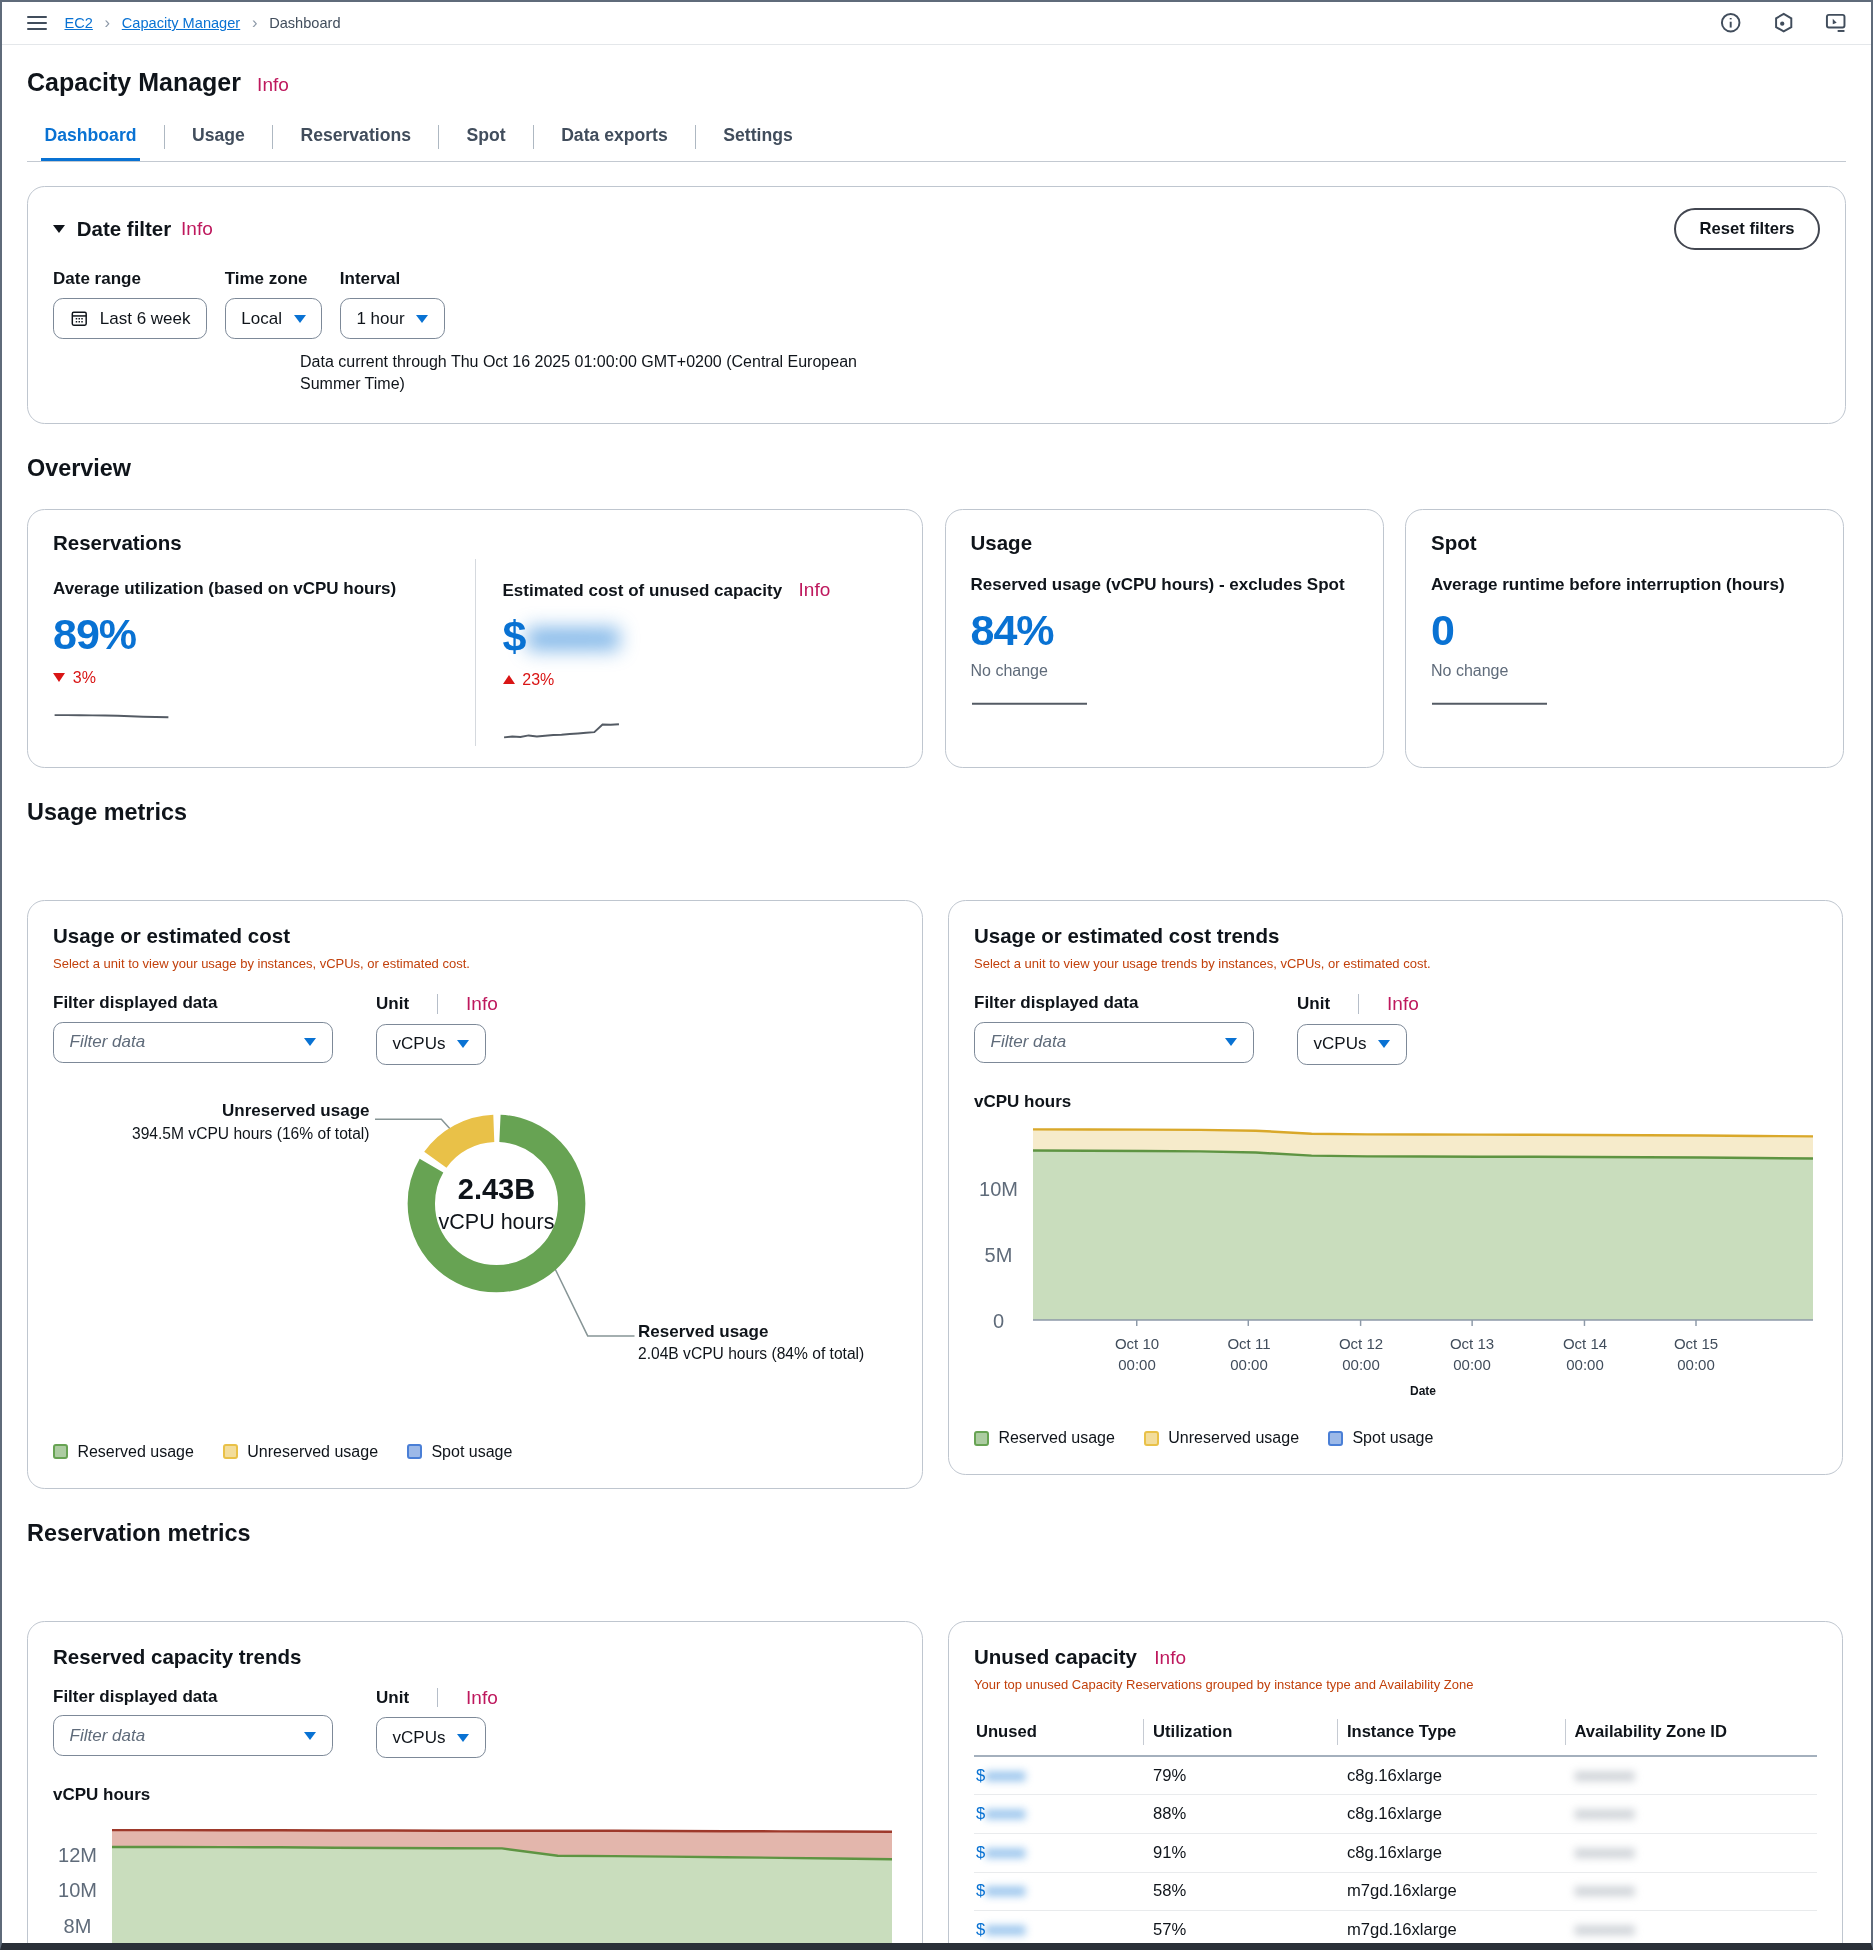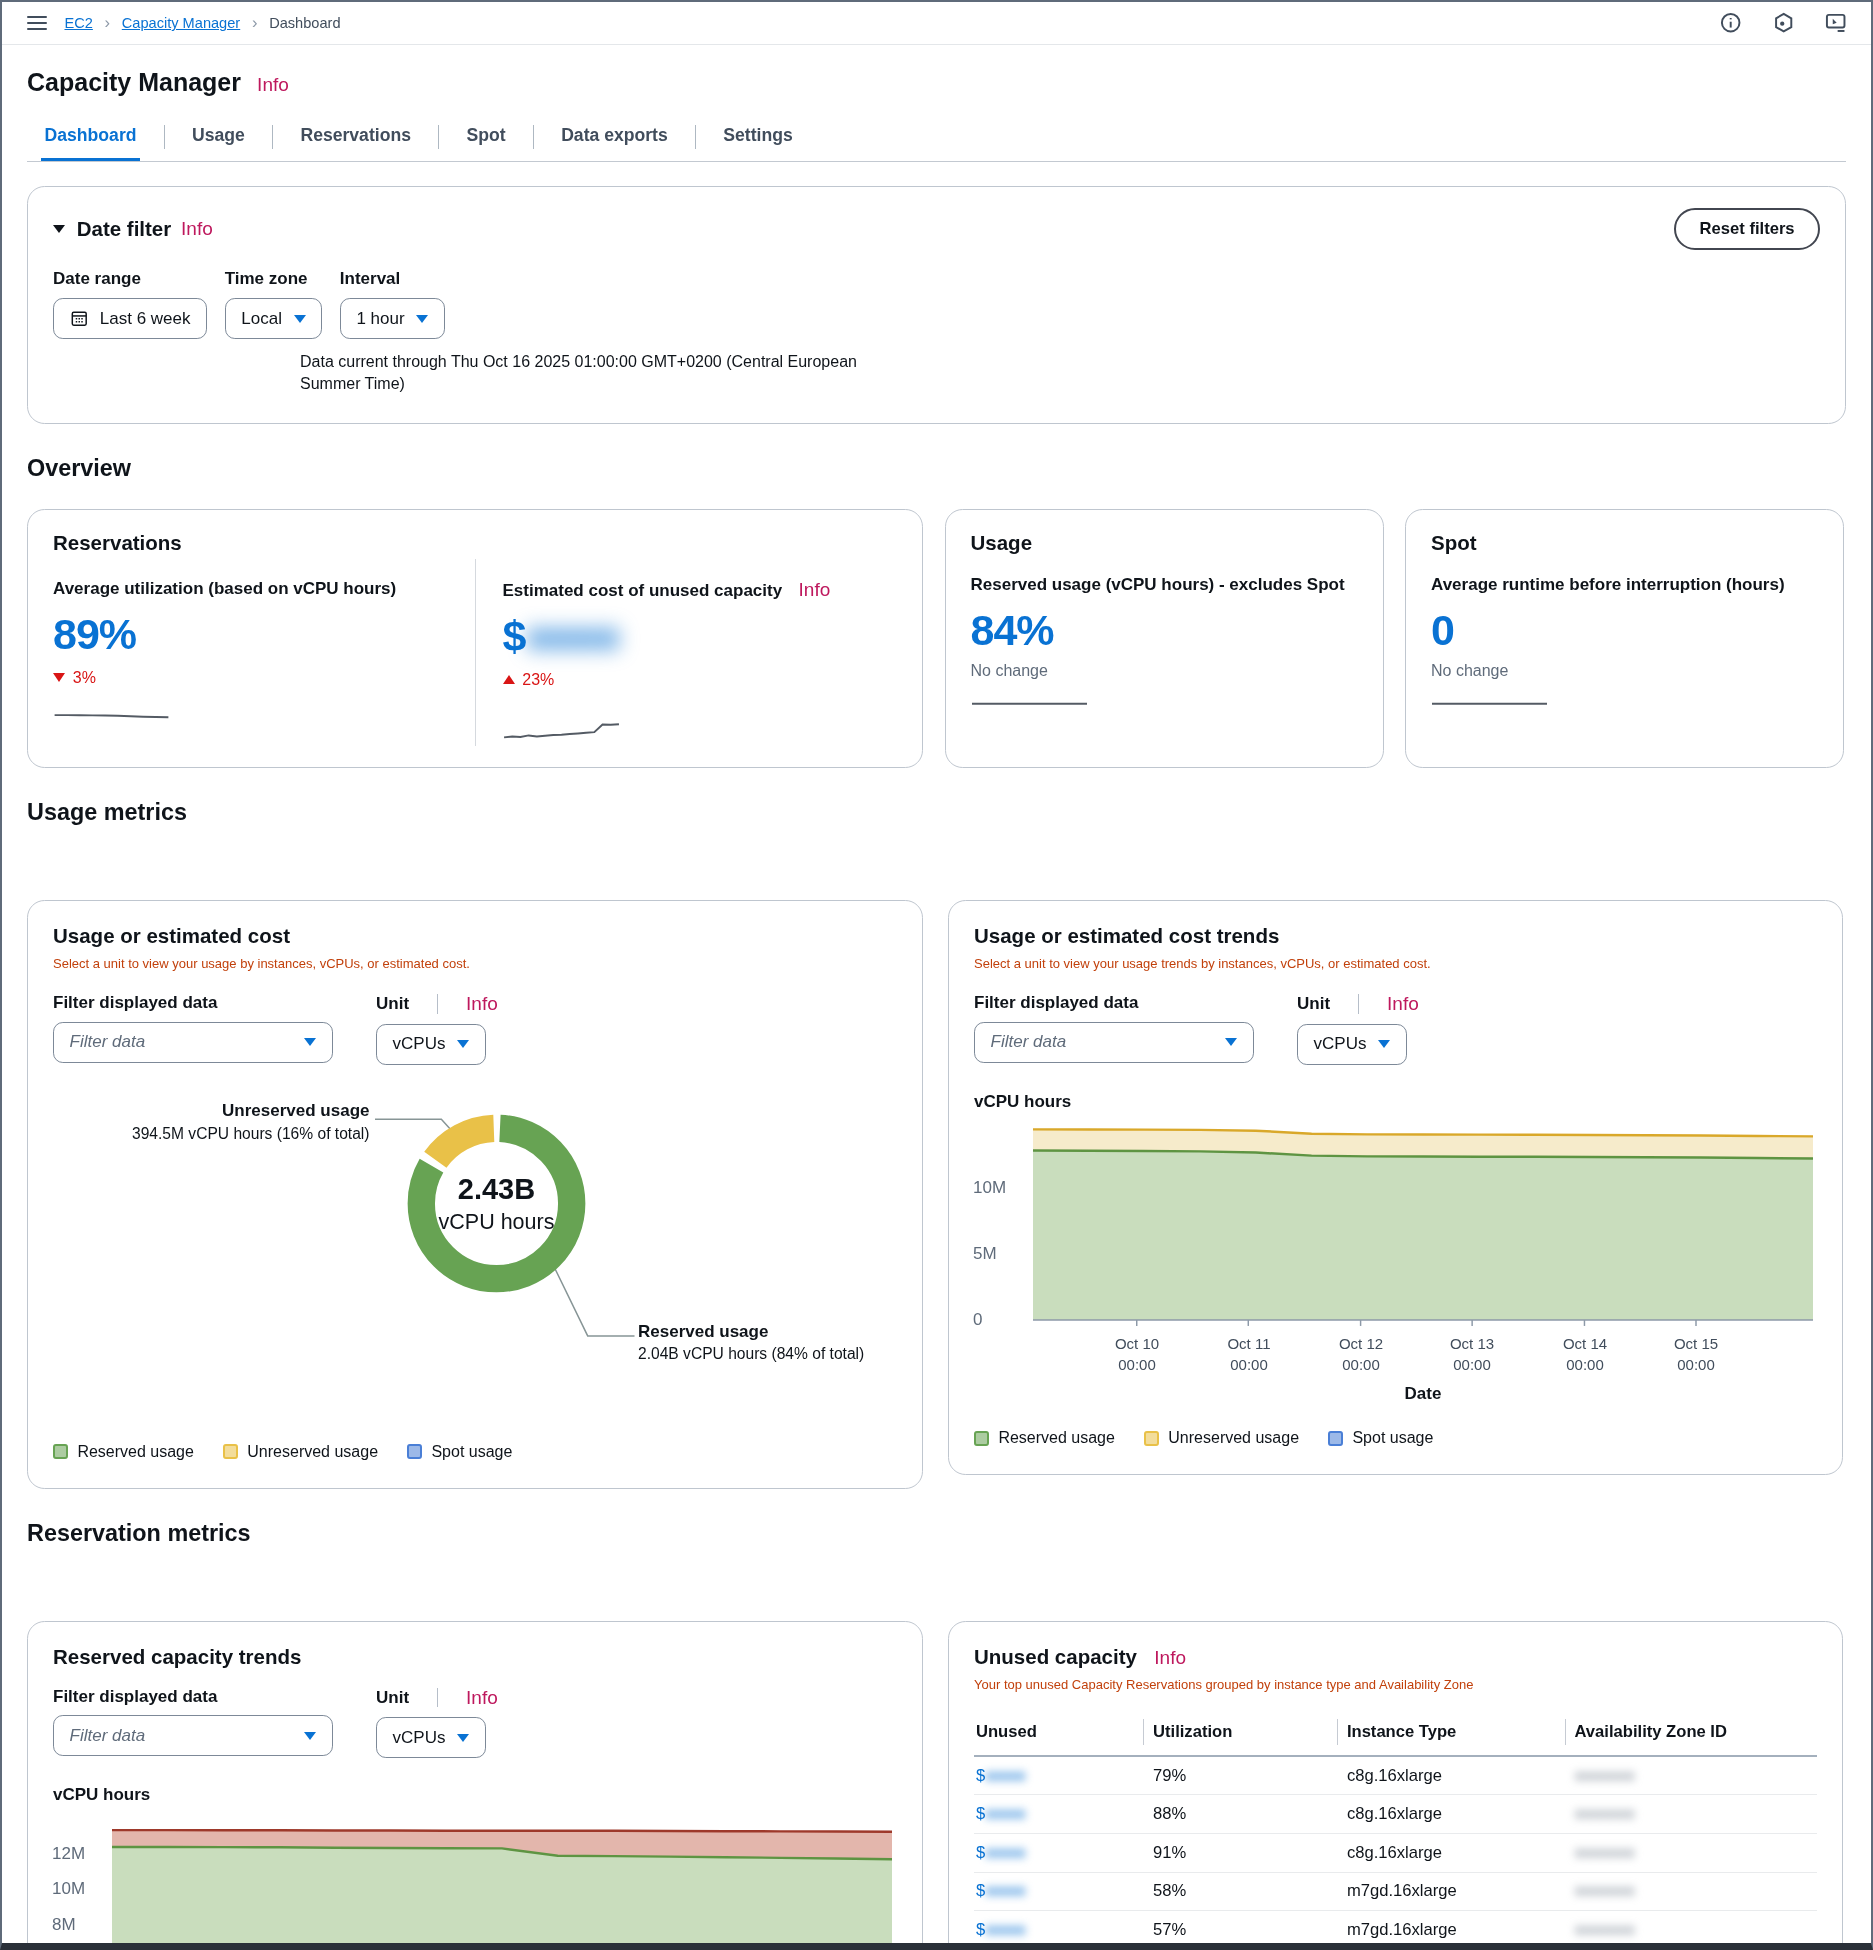--- a/index.html
+++ b/index.html
@@ -71,23 +71,23 @@
   .controls { display:flex; gap:43px; margin-top:21.5px; }
   .unit-head { display:flex; align-items:center; gap:28px; margin-bottom:8.8px; }
   .unit-head .field-label { margin-bottom:0; }
   .vbar { width:1px; height:19.5px; background:#b6bec9; }
   .select { justify-content:space-between; }
   .sel-filter { width:280px; }
   .sel-unit { min-width:94px; }
   .placeholder { font-style:italic; color:#5f6b7a; }
   .ylabel { font-weight:700; font-size:17px; margin:27px 0 13.7px; }
   .plot { position:relative; margin-left:59px; }
-  .ylab { position:absolute; left:-60px; width:51px; text-align:left; font-size:17px; color:#5f6b7a; }
+  .ylab { position:absolute; left:-60px; width:51px; text-align:center; font-size:20px; color:#5f6b7a; }
   .xlab { position:absolute; width:98px; text-align:center; font-size:15px; color:#414d5c; line-height:1.35; }
-  .xaxis-title { position:absolute; left:0; right:0; text-align:center; font-weight:700; font-size:17px; color:#0f141a; }
+  .xaxis-title { position:absolute; left:0; right:0; text-align:center; font-weight:700; font-size:12px; color:#0f141a; }
   .legend { display:flex; gap:29px; margin-top:29px; }
   .legend-item { display:flex; align-items:center; gap:9.8px; font-size:16px; cursor:pointer; }
   .sw { width:14.6px; height:14.6px; border-radius:2.9px; border:2px solid #888; }
   
   .donut-area { position:relative; height:324px; margin-top:25px; }
   .donut-box { position:absolute; left:339px; top:9.8px; width:209px; height:209px; }
   .donut-center { position:absolute; inset:0; display:flex; flex-direction:column; align-items:center; justify-content:center; }
   .donut-center .dc-val { font-size:29px; font-weight:700; }
   .donut-center .dc-lab { font-size:21.5px; margin-top:3.9px; }
   .callout { position:absolute; }

